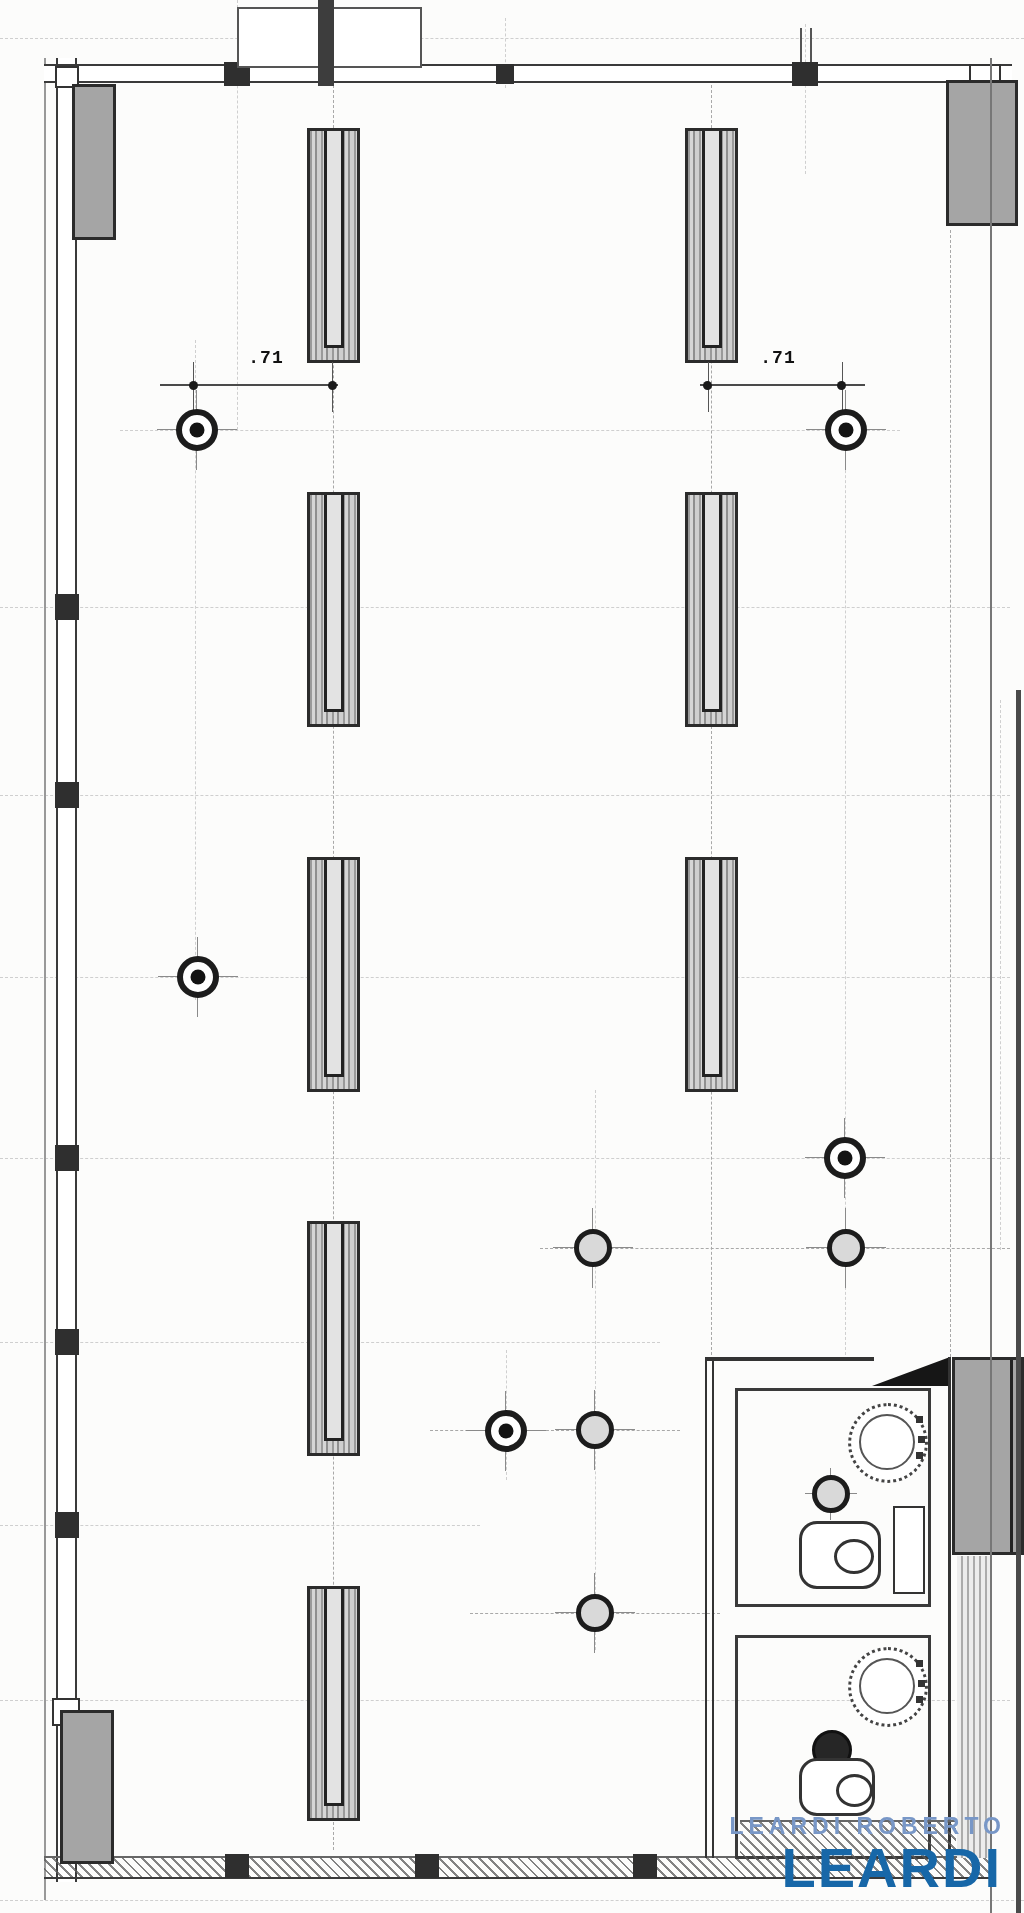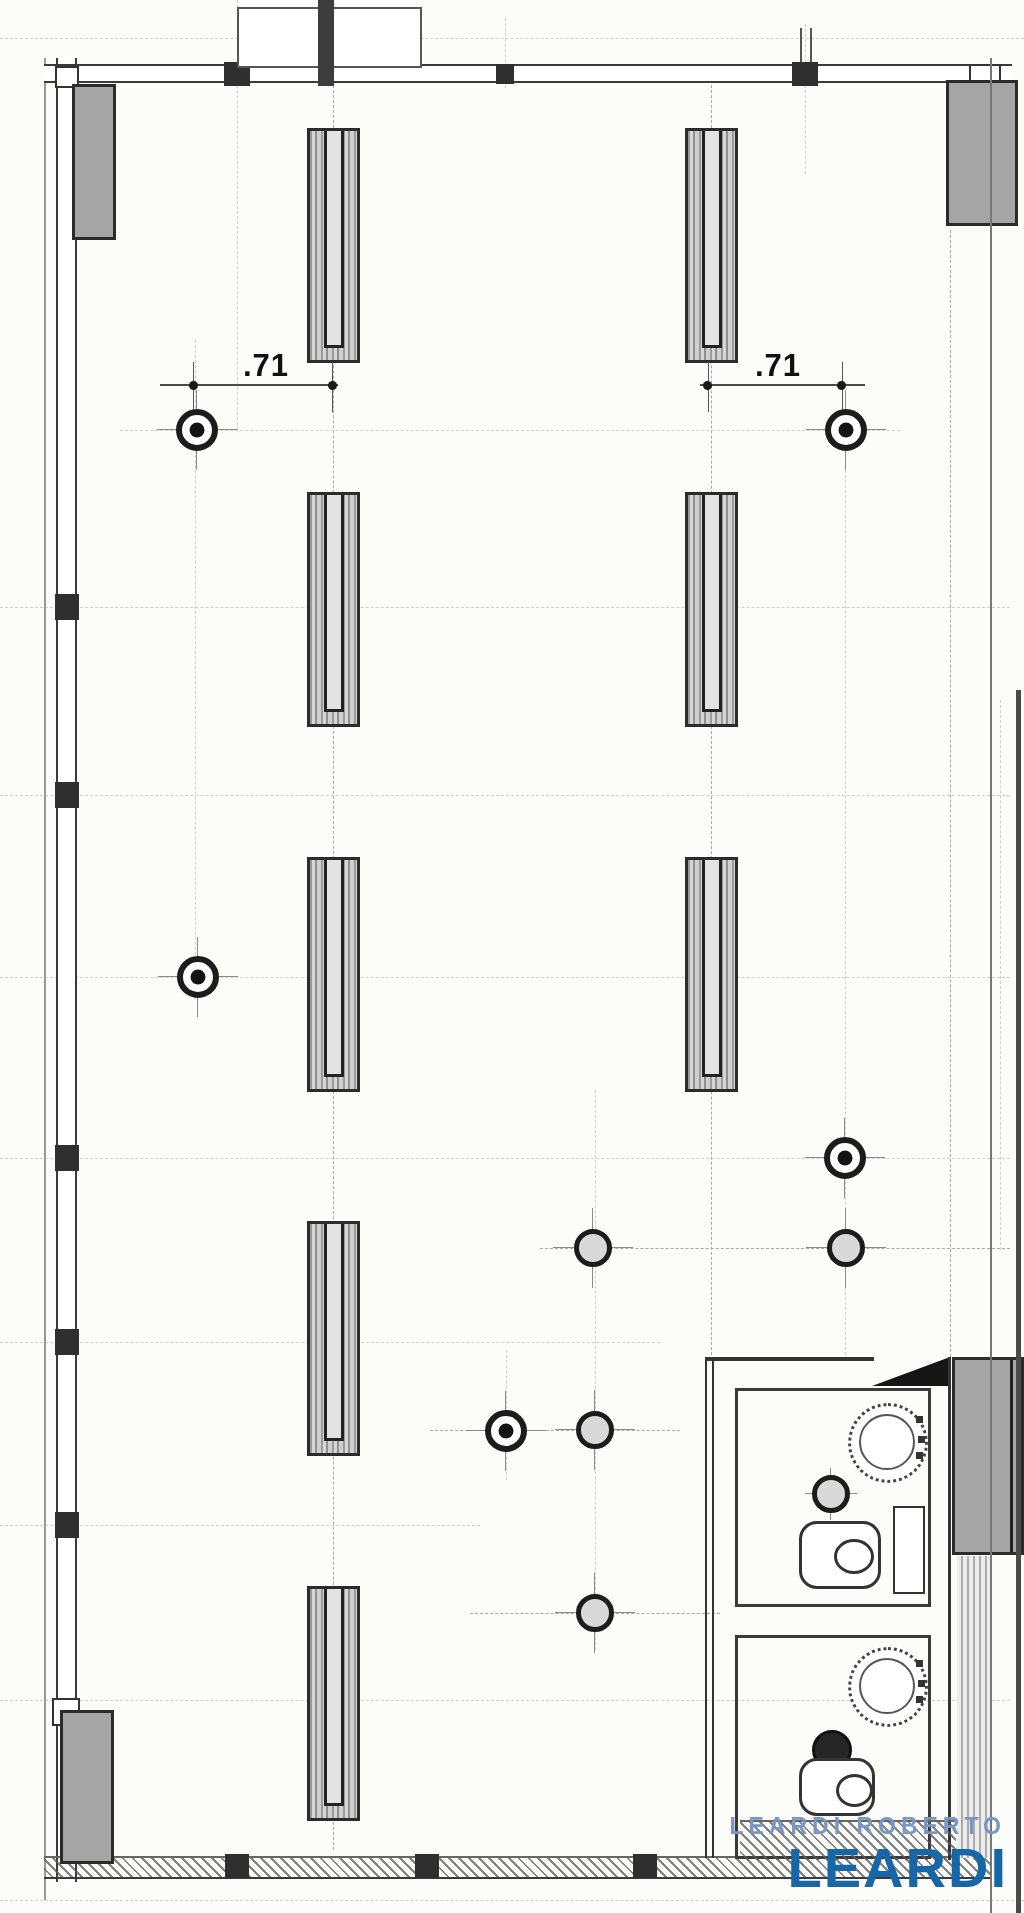--- a/index.html
+++ b/index.html
@@ -33,21 +33,21 @@
   .cm .ring{position:absolute;left:50%;top:50%;transform:translate(-50%,-50%);border-radius:50%;background:#fff;}
   .cm.bull .ring{width:30px;height:30px;border:6px solid #1c1c1c;}
   .cm.cross .ring{width:28px;height:28px;border:5px solid #1c1c1c;background:#d9d9d9;}
   .cm .dot{position:absolute;left:50%;top:50%;transform:translate(-50%,-50%);
            width:15px;height:15px;border-radius:50%;background:#141414;}
   
   .dimline{position:absolute;height:2px;background:#4a4a4a;}
   .dimdot{position:absolute;width:9px;height:9px;border-radius:50%;background:#1a1a1a;}
   .dimtick{position:absolute;width:1px;background:#555;}
   .dimlabel{position:absolute;width:70px;text-align:center;font-weight:bold;
-            font-size:31px;color:#111;letter-spacing:1px;}
+            font-size:18px;color:#111;letter-spacing:1px;font-family:Liberation Mono, monospace;}
   
   .bwall{position:absolute;background:#333;}
   .stall{position:absolute;border:3px solid #3a3a3a;}
   .sink-outer{position:absolute;border-radius:50%;border:3px dotted #444;background:#fff;}
   .sink-inner{position:absolute;border-radius:50%;border:2.5px solid #555;}
   .tap{position:absolute;width:7px;height:7px;background:#333;}
   .cistern{position:absolute;background:#fff;border:2.5px solid #333;}
   .bowl{position:absolute;background:#fff;border:3.5px solid #333;border-radius:18px;}
   .bowl-oval{position:absolute;border:3px solid #333;border-radius:50%;}
   .hatch-floor{position:absolute;border-top:2px solid #666;
@@ -247,15 +247,15 @@
   <div class="hatch-floor" style="left:740px;top:1820px;width:216px;height:38px;"></div>
   <div class="hatch-wall" style="left:957px;top:1556px;width:34px;height:302px;"></div>
   <div class="pillar" style="left:952px;top:1357px;width:66px;height:192px;">
     <div class="abs" style="left:55px;top:0;width:3px;height:100%;background:#222;"></div>
   </div>
 
   <div class="abs" style="left:990px;top:58px;width:2px;height:1855px;background:#777;"></div>
   <div class="abs" style="left:1016px;top:690px;width:5px;height:1223px;background:#4a4a4a;"></div>
 
   <div class="wm1" style="right:18px;top:1813px;">LEARDI ROBERTO</div>
-  <div class="wm2" style="right:16px;top:1840px;">LEARDI</div>
+  <div class="wm2" style="right:22px;top:1840px;">LEARDI</div>
 
 </div>
 
 </body></html>

